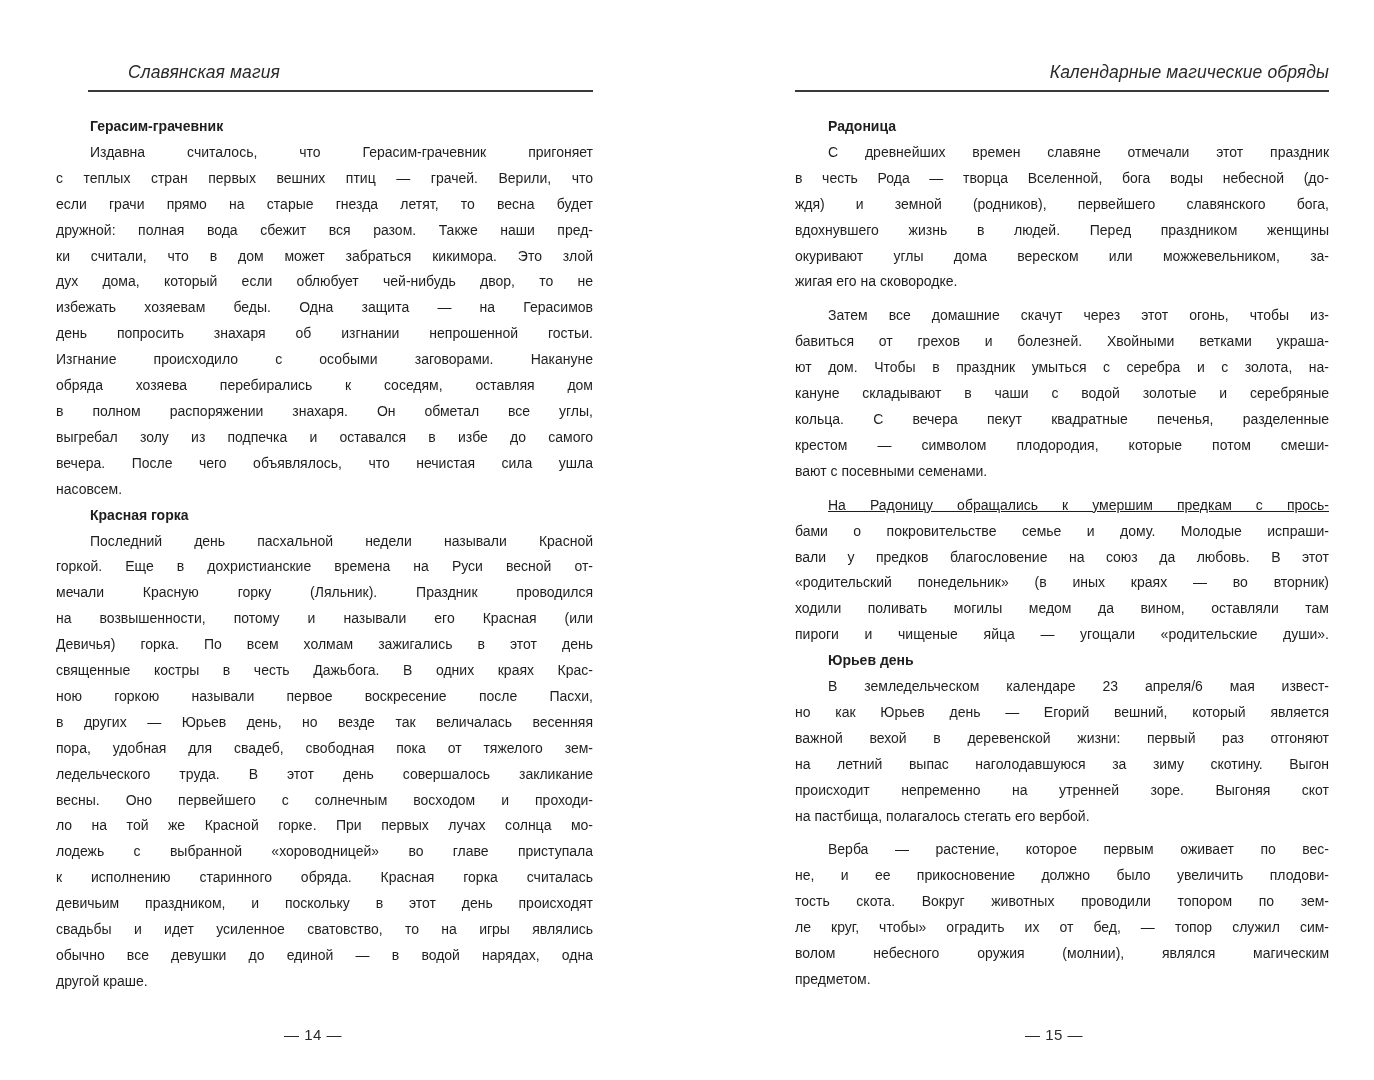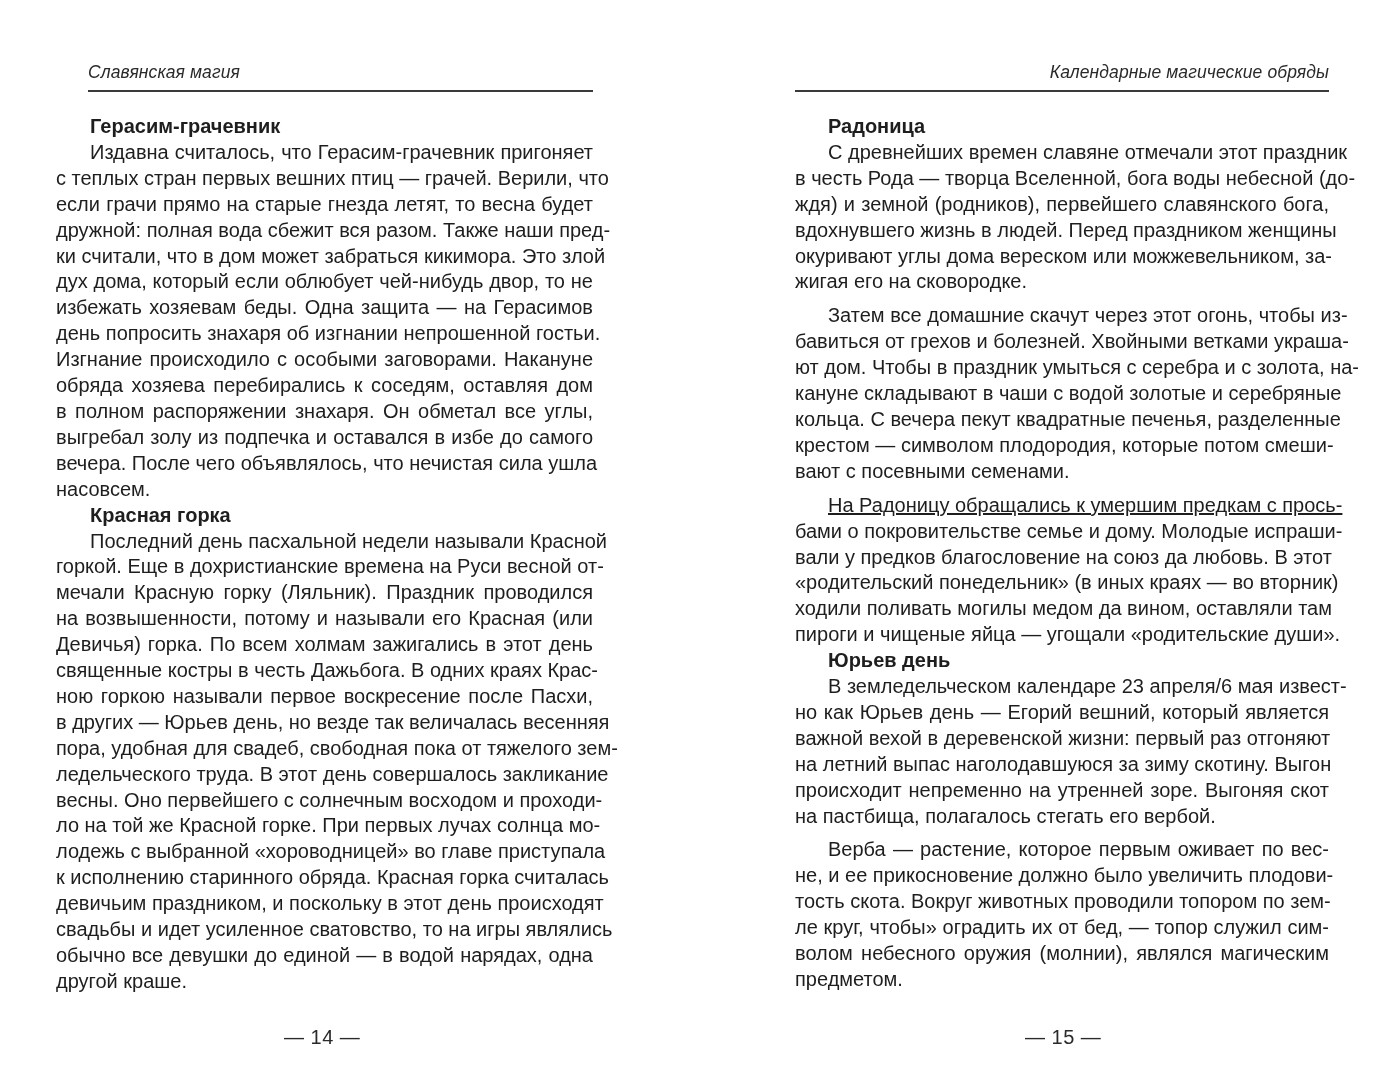--- a/index.html
+++ b/index.html
@@ -6,41 +6,41 @@
   body {
     width: 1374px; height: 1080px; background: #ffffff; overflow: hidden;
     position: relative; color: #1e1e1e;
     font-family: "Liberation Sans", sans-serif;
   }
   .page { position: absolute; top: 0; height: 1080px; }
   .page.left { left: 88px; width: 505px; }
   .page.right { left: 795px; width: 534px; }
   .running-head {
     position: absolute; top: 62px; font-style: italic; font-size: 17.5px;
-    color: #2a2a2a; letter-spacing: 0.1px;
+    color: #2a2a2a; letter-spacing: 0.1px; margin-left: 40px;
   }
   .left .running-head { left: 0; }
   .right .running-head { right: 0; }
   .rule {
     position: absolute; top: 90px; left: 0; right: 0; height: 0;
     border-top: 2px solid #3a3a3a;
   }
   .body-text {
     position: absolute; top: 114px; left: 0; right: 0;
-    font-size: 20px; line-height: 25.9px; text-align: justify;
+    font-size: 14px; line-height: 25.9px; text-align: justify;
     hyphens: manual;
   }
   .para { margin: 0; text-indent: 0; }
   .para .line { display: block; text-align: justify; text-align-last: justify; white-space: nowrap; }
   .para .line.last { text-align-last: left; }
   .para .line.first { padding-left: 0; }
   .st, .para .line.first { padding-left: 0; }
   .titleline { display: block; padding-left: 0; font-weight: bold; }
   .page-number {
-    position: absolute; top: 1026px; font-size: 20px; color: #2a2a2a;
+    position: absolute; top: 1026px; font-size: 15px; color: #2a2a2a;
     font-family: "Liberation Sans", sans-serif; letter-spacing: 0.5px;
   }
   .left .page-number { left: 196px; }
   .right .page-number { left: 230px; }
   .gap { display: block; height: 8px; }
   
   .first { text-indent: 0; }
 </style>
 </head>
 <body>

